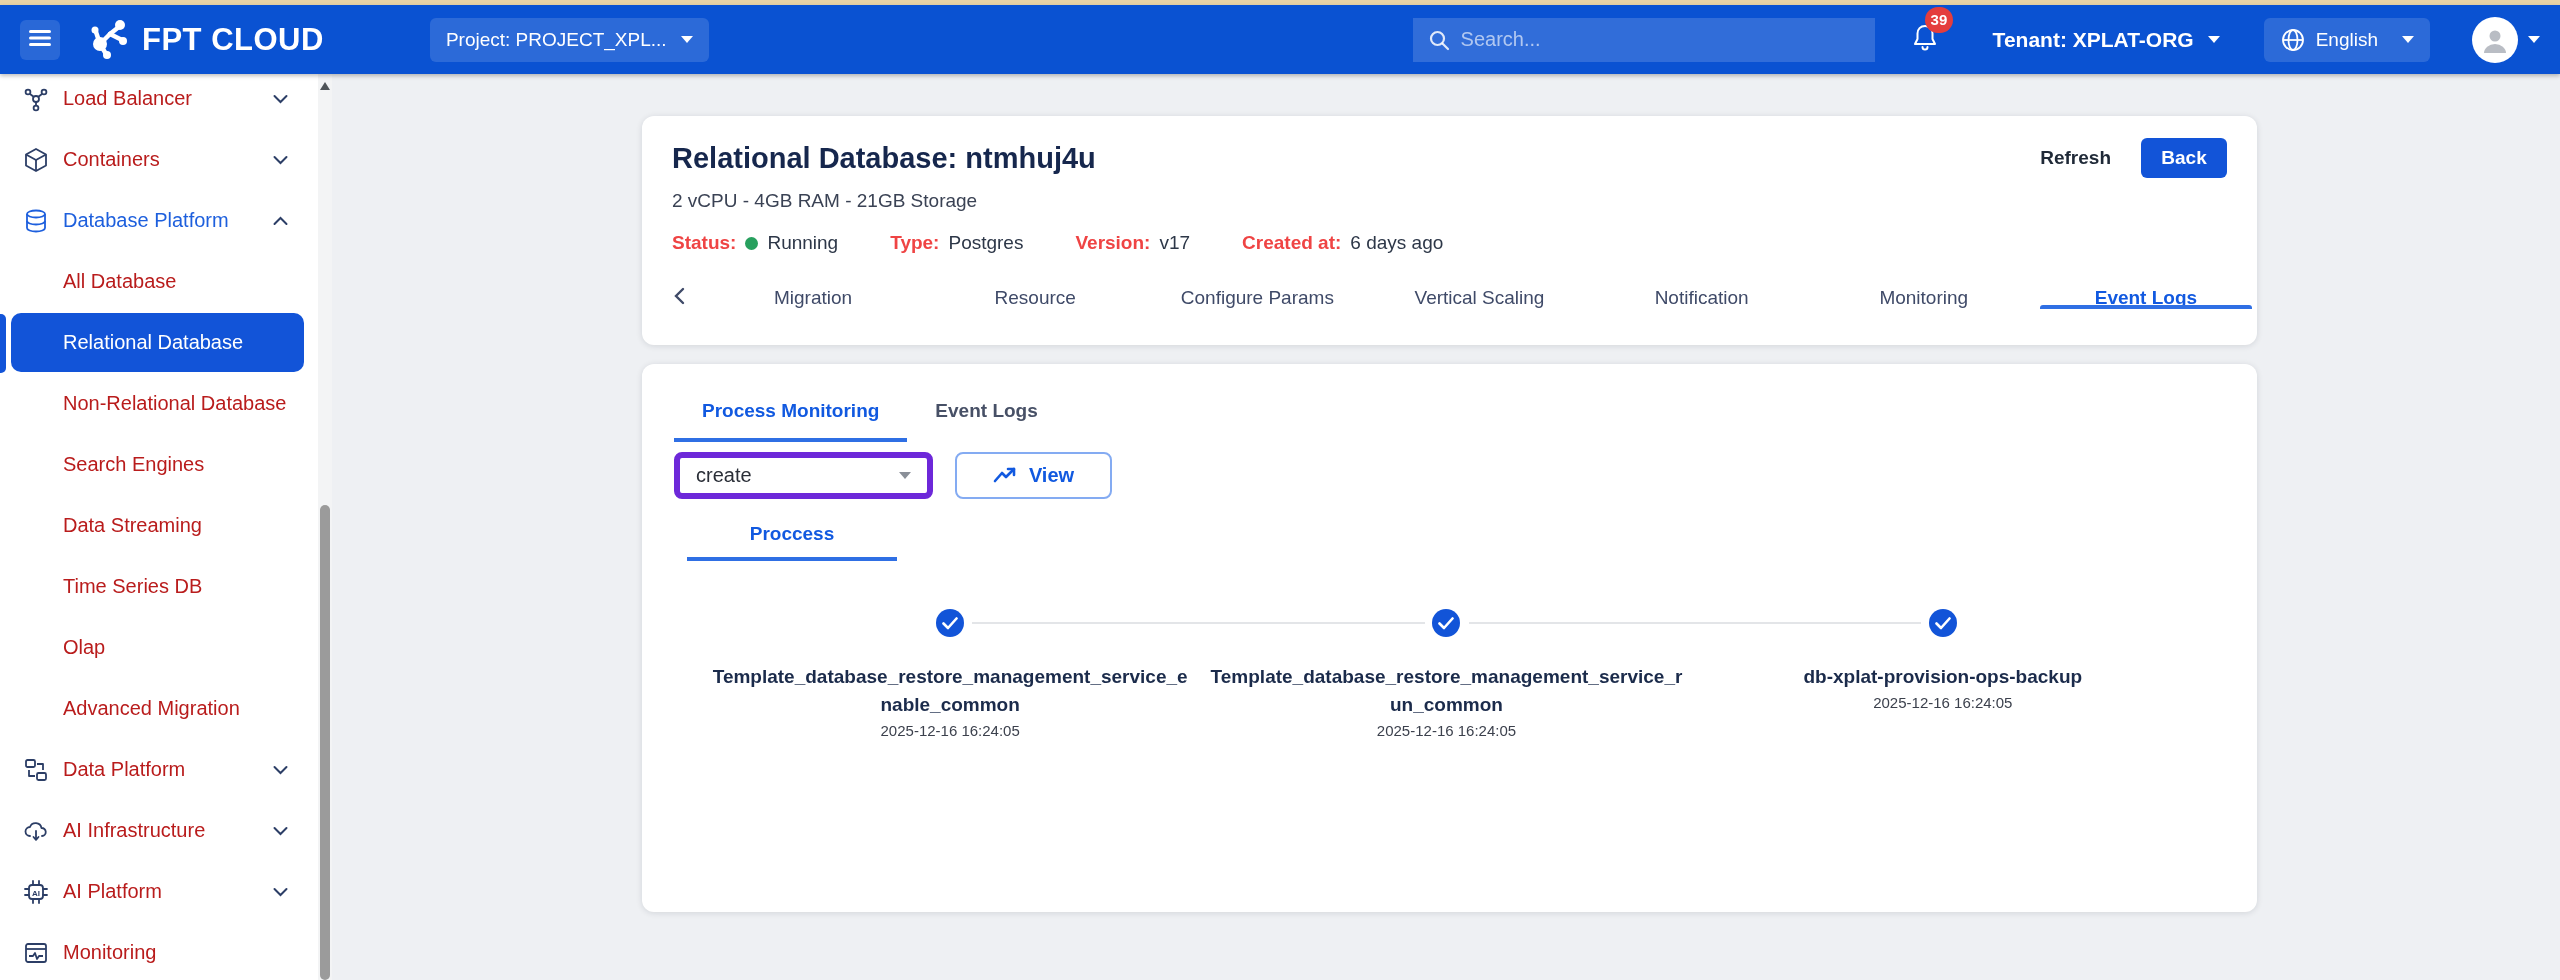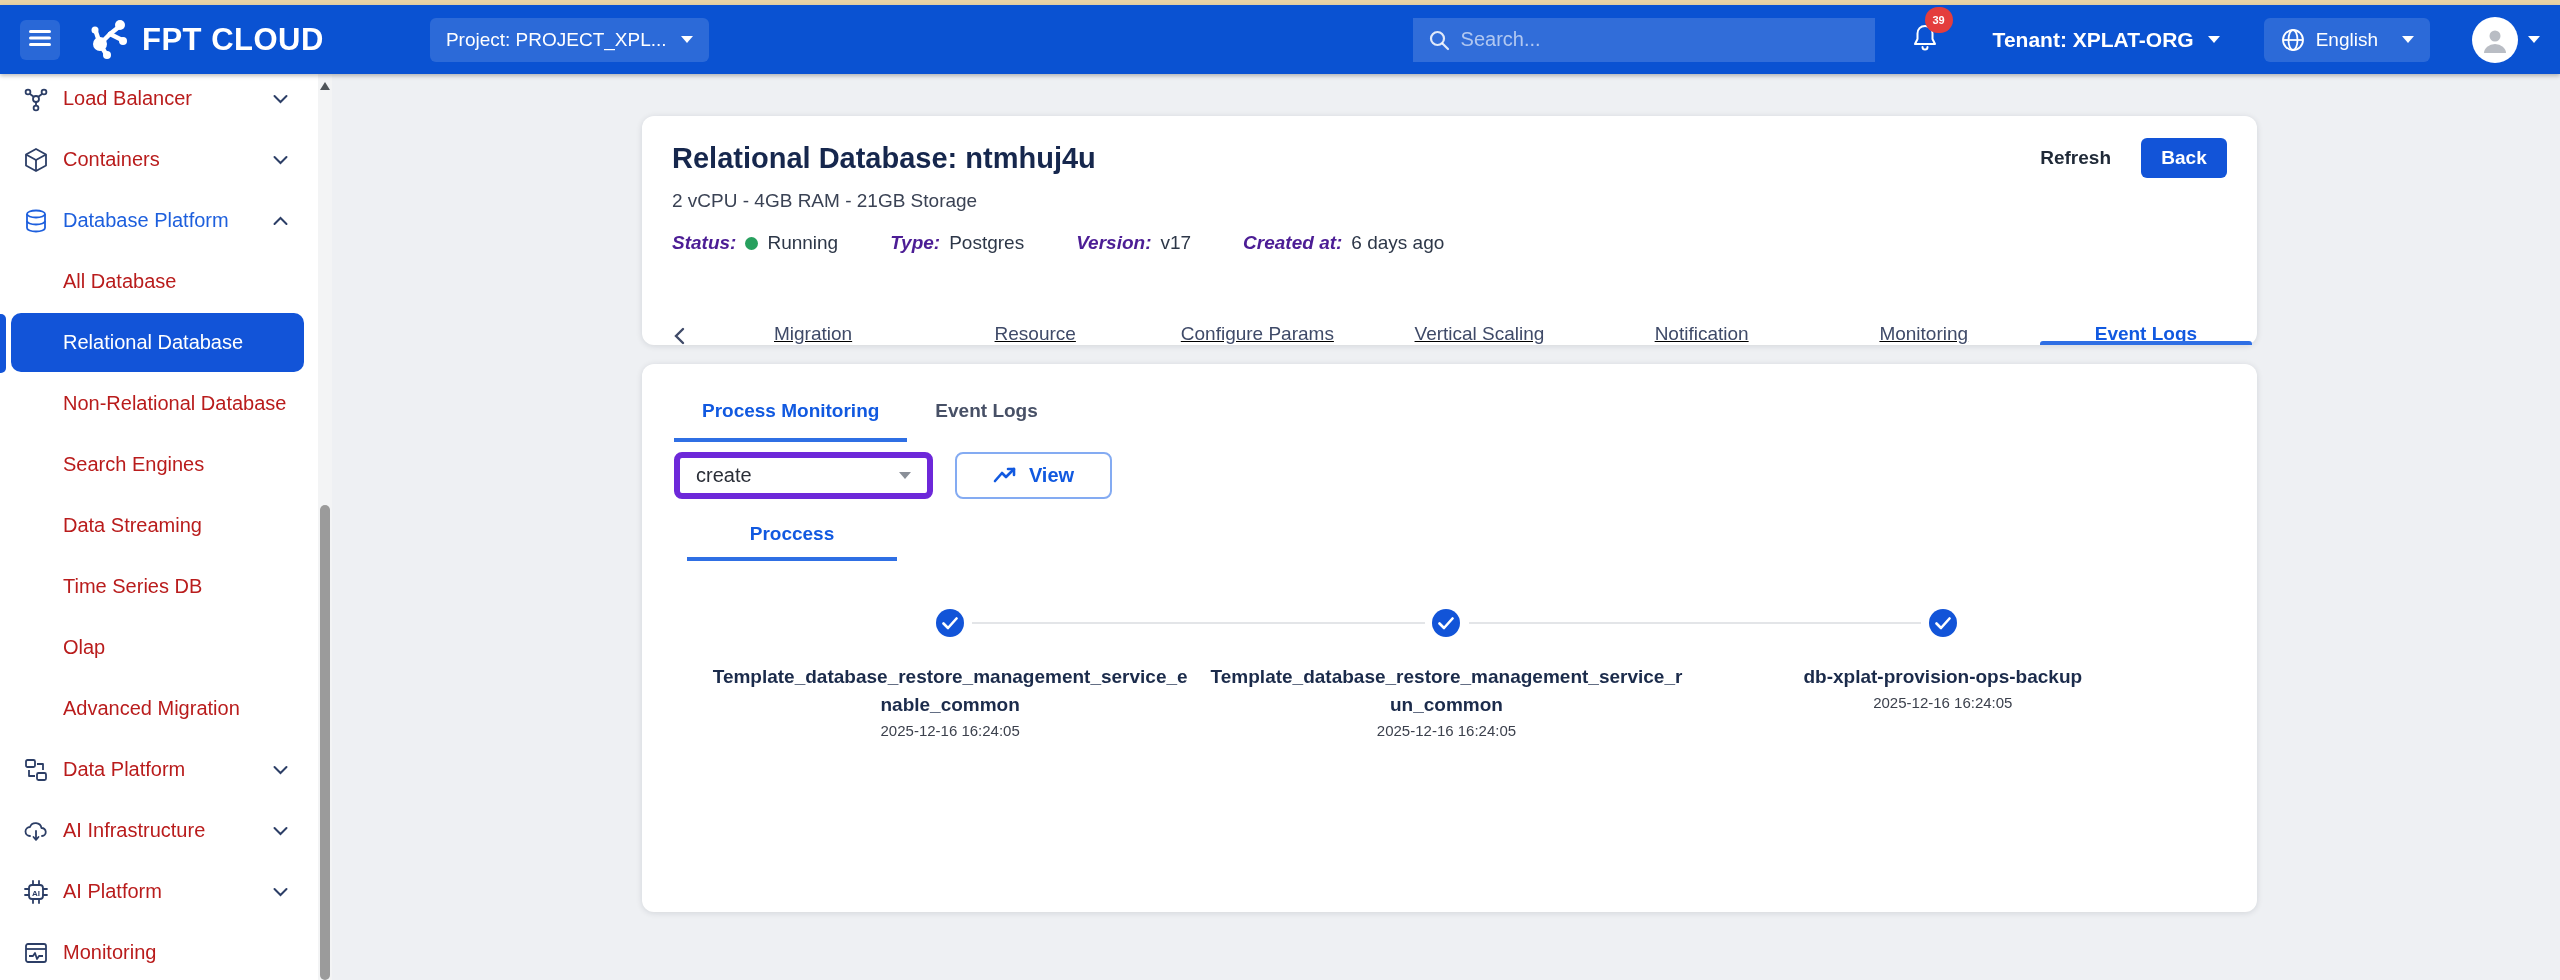--- a/index.html
+++ b/index.html
@@ -23,21 +23,21 @@
            border-top:7px solid #fff; display:inline-block; }
   .hspacer { flex:1; }
   .searchbox { position:relative; width:462px; height:44px; background:rgba(255,255,255,.16);
                border-radius:0; margin-right:34px; }
   .searchbox svg { position:absolute; left:14px; top:10px; }
   .searchbox input { position:absolute; left:48px; top:0; width:400px; height:44px; background:transparent;
                      border:none; outline:none; color:#fff; font-size:20px; font-family:"Liberation Sans",sans-serif; }
   .searchbox input::placeholder { color:rgba(255,255,255,.62); }
   .bellwrap { position:relative; margin-right:52px; cursor:pointer; }
   .badge { position:absolute; top:-14px; left:16px; min-width:28px; height:26px; padding:0 6px;
-           background:#e43d3d; border-radius:13px; color:#fff; font-size:11px; font-weight:700;
+           background:#e43d3d; border-radius:13px; color:#fff; font-size:15px; font-weight:700;
            display:flex; align-items:center; justify-content:center; }
   .tenant { display:flex; align-items:center; gap:14px; color:#fff; font-size:21px; font-weight:700;
             margin-right:44px; cursor:pointer; }
   .hbtn.lang { margin-right:42px; gap:10px; }
   .avatar-wrap { display:flex; align-items:center; gap:10px; cursor:pointer; }
   .avatar { width:46px; height:46px; border-radius:50%; background:#fff;
             display:flex; align-items:center; justify-content:center; overflow:hidden; }
 
   
   .sidebar { position:absolute; left:0; top:74px; width:332px; height:906px; background:#fff; }
@@ -65,23 +65,23 @@
   .card1 { margin-top:42px; height:229px; display:flex; flex-direction:column; }
   .c1-head { display:flex; align-items:center; padding:22px 30px 0 30px; }
   .page-title { flex:1; font-size:29px; font-weight:700; color:#16274d; }
   .refresh { font-size:19px; font-weight:700; color:#1f2937; margin-right:30px; background:none; border:none;
              cursor:pointer; font-family:"Liberation Sans",sans-serif; }
   .backbtn { width:86px; height:40px; background:#1254d8; border:none; border-radius:6px; color:#fff;
              font-size:19px; font-weight:700; cursor:pointer; font-family:"Liberation Sans",sans-serif; }
   .specs { padding:12px 30px 0 30px; font-size:19px; color:#3a4254; }
   .statusrow { display:flex; align-items:center; gap:52px; padding:20px 30px 0 30px; font-size:19px; color:#2d3748; }
   .statusrow .item { display:flex; align-items:center; gap:9px; }
-  .statusrow .lbl { font-weight:700; color:#4c1d95;font-style:italic; }
+  .statusrow .lbl { font-weight:700; color:#ef4444; }
   .dot { width:13px; height:13px; border-radius:50%; background:#27a05e; display:inline-block; }
-  .tabstrip { display:flex; align-items:flex-end; margin-top:auto; height:58px;text-decoration:underline; }
+  .tabstrip { display:flex; align-items:flex-start; margin-top:auto; height:58px; }
   .tab-back { width:46px; display:flex; align-items:center; justify-content:center; cursor:pointer; margin-left:14px; }
   .tab { flex:1; position:relative; display:flex; align-items:center; justify-content:center;
          font-size:19px; font-weight:500; color:#3f4a68; cursor:pointer; }
   .tab.active { color:#1159e0; font-weight:700; }
   .tab.active::after { content:''; position:absolute; left:5px; right:5px; bottom:0; height:4px;
                        background:#2f6fe4; border-radius:3px 3px 0 0; }
 
   .card2 { margin-top:19px; height:548px; padding:0 32px; }
   .subtabs { display:flex; padding-top:20px; }
   .subtab { position:relative; padding:16px 28px 20px 28px; font-size:19px; font-weight:700;

